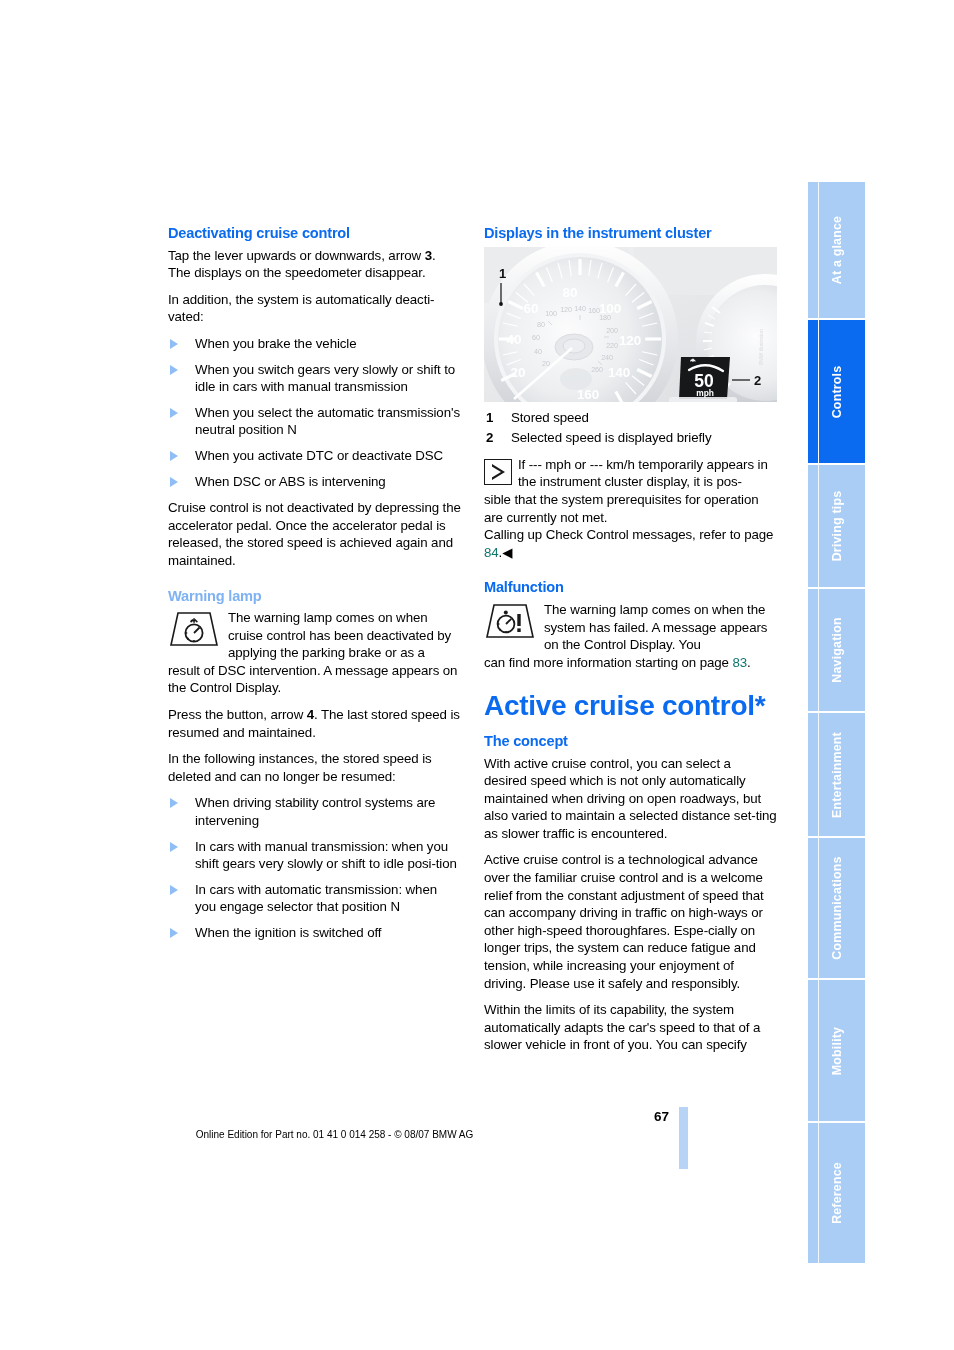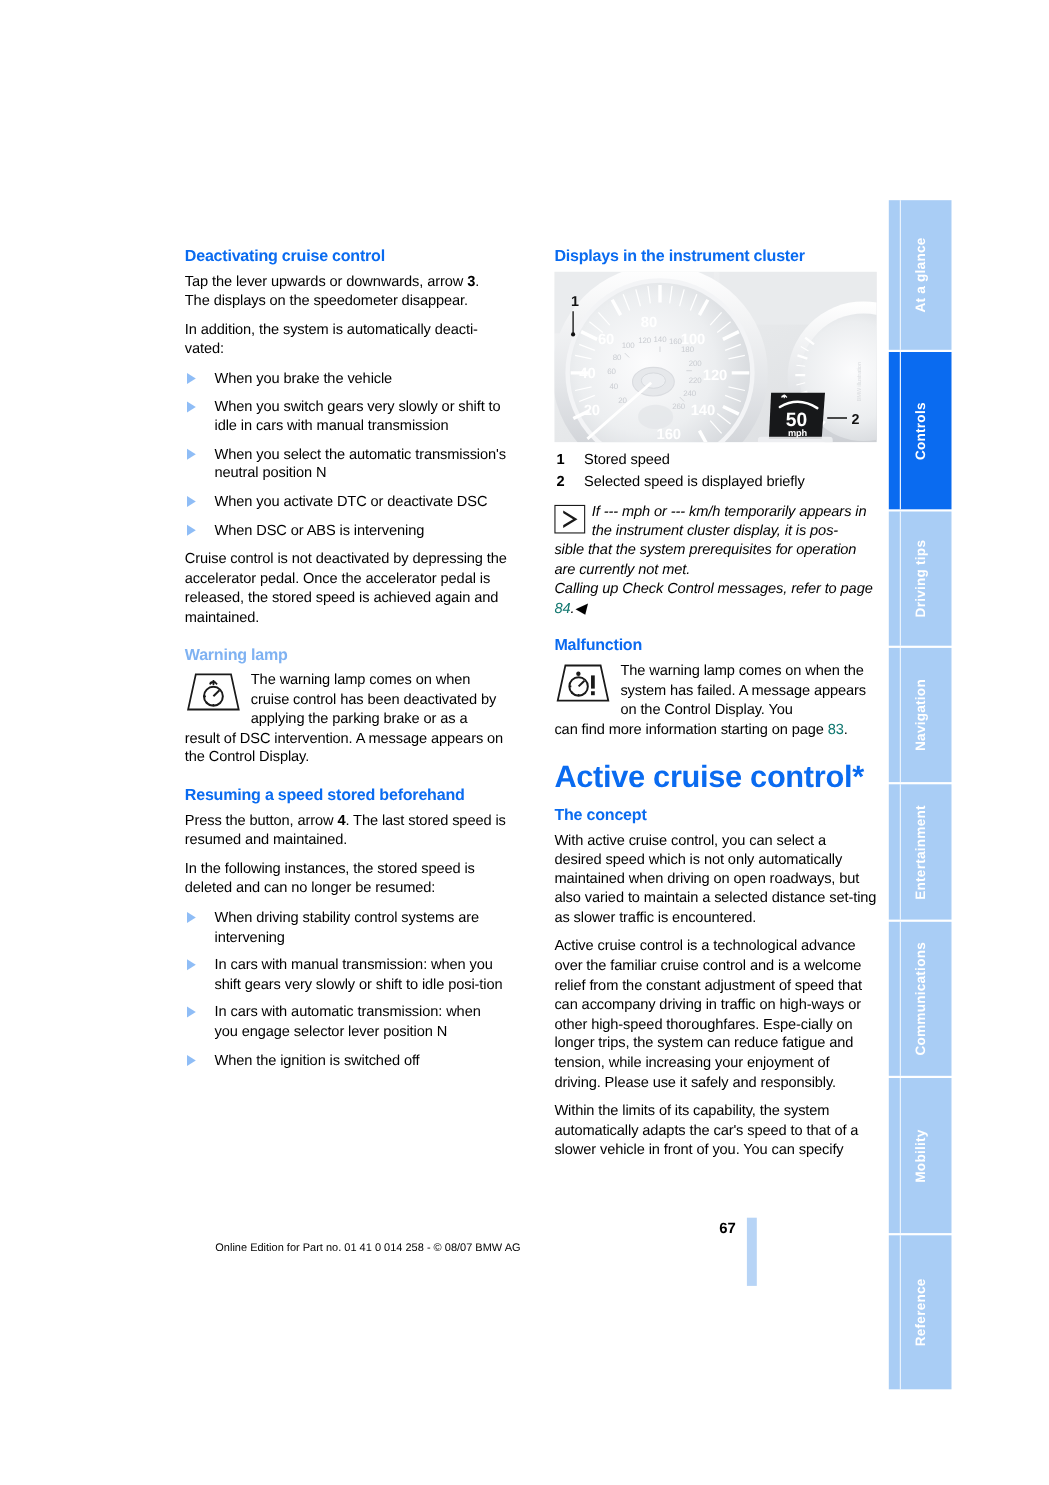--- a/index.html
+++ b/index.html
@@ -27,21 +27,21 @@
   
   .col {
     position: absolute;
     top: 225px;
     width: 293px;
     font-size: 13.3px;
     line-height: 17.6px;
     letter-spacing: -0.1px;
   }
   .col-left  { left: 168px; }
-  .col-right { left: 504px; }
+  .col-right { left: 484px; }
 
   
   .h1 {
     font-size: 28px;
     font-weight: bold;
     color: #0a6bf0;
     margin: 26px 0 9px 0;
     letter-spacing: -0.3px;
   }
   .h2 {
@@ -92,21 +92,20 @@
   .legend-num {
     position: absolute;
     left: 2px;
     top: 0;
     font-weight: bold;
   }
 
   
   .note {
     margin: 4px 0 0 0;
-    font-style: italic;
   }
   .note-icon {
     float: left;
     width: 28px;
     height: 26px;
     border: 1.4px solid #1a1a1a;
     margin: 3px 6px 0 0;
     box-sizing: border-box;
     display: flex;
     align-items: center;
@@ -256,30 +255,29 @@
             <rect x="22.7" y="8.8" width="4.6" height="1.5"></rect>
             <rect x="23.2" y="7.9" width="1.5" height="3.8" transform="rotate(45 24 9.8)"></rect>
             <rect x="27.3" y="7.9" width="1.5" height="3.8" transform="rotate(-45 28 9.8)"></rect>
           </g>
         </svg>
       </span>
       <p>The warning lamp comes on when cruise control has been deactivated by applying the parking brake or as a</p>
       <p>result of DSC intervention. A message appears on the Control Display.</p>
     </div>
 
-    <div class="h2">Resuming a speed stored beforehand</div>
 
     <p><span>Press the button, arrow </span><span class="bold">4</span><span>. The last stored speed is resumed and maintained.</span></p>
 
     <p>In the following instances, the stored speed is deleted and can no longer be resumed:</p>
 
     <ul class="tri">
       <li><span class="tri-mark"></span><span>When driving stability control systems are intervening</span></li>
       <li><span class="tri-mark"></span><span>In cars with manual transmission: when you shift gears very slowly or shift to idle posi-tion</span></li>
-      <li><span class="tri-mark"></span><span>In cars with automatic transmission: when you engage selector lever position N</span></li>
+      <li><span class="tri-mark"></span><span>In cars with automatic transmission: when you engage selector that position N</span></li>
       <li><span class="tri-mark"></span><span>When the ignition is switched off</span></li>
     </ul>
   </div>
 
   <div class="col col-right">
 
     <div class="h2 first">Displays in the instrument cluster</div>
 
     <div class="figure">
       <svg width="293" height="155" viewBox="0 0 293 155">

